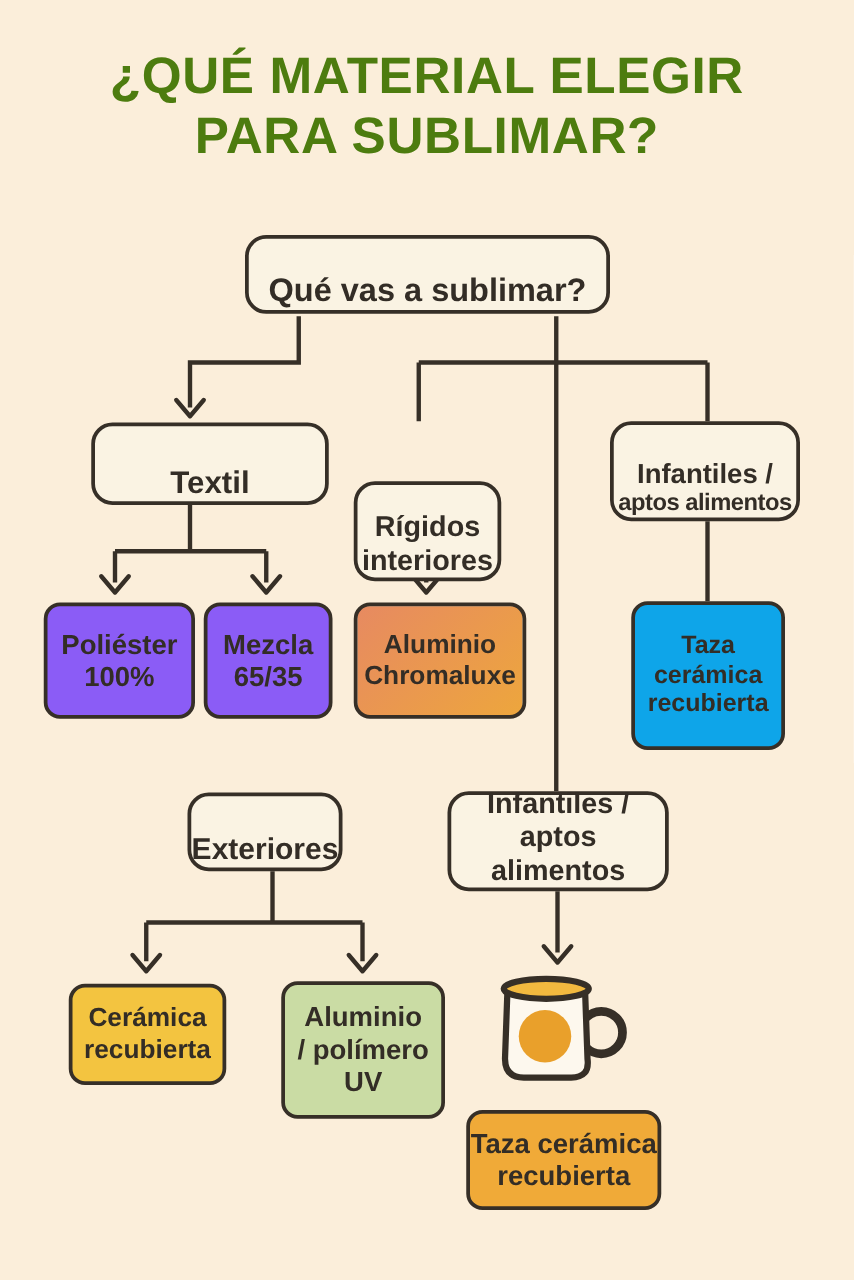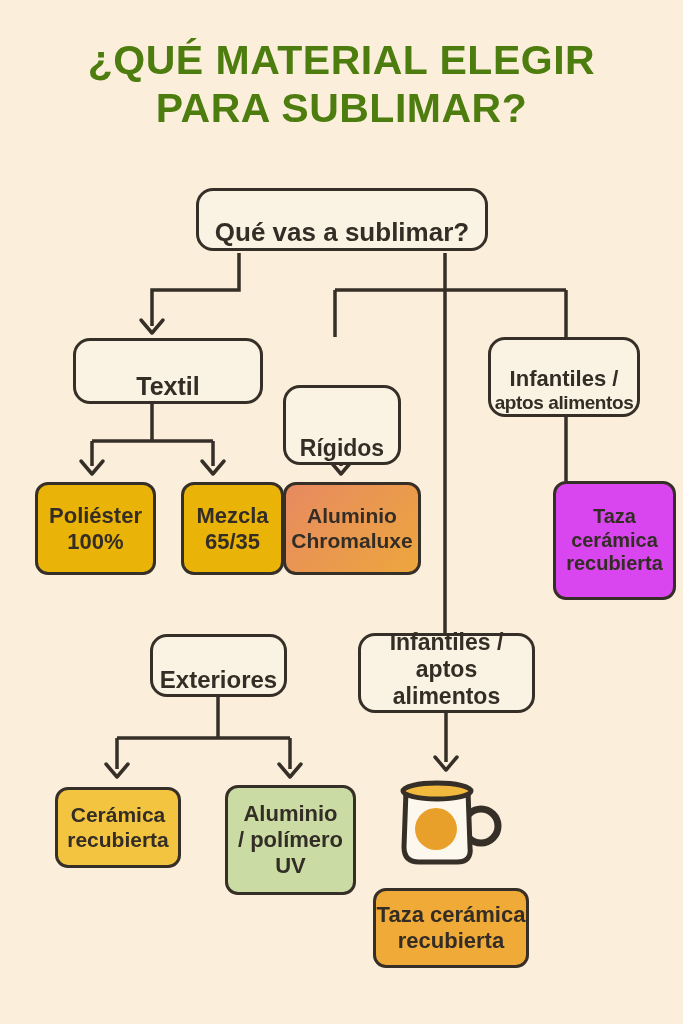--- a/index.html
+++ b/index.html
@@ -19,37 +19,37 @@
   .title span{display:block;}
   .node{
     position:absolute;box-sizing:border-box;z-index:2;
     border:3px solid #362f27;display:flex;flex-direction:column;
     align-items:center;justify-content:center;text-align:center;
     font-weight:bold;color:#332d26;line-height:1.18;
   }
   .node span{display:block;}
   .cream{background:#faf3e3;border-radius:17px;justify-content:flex-end;}
   .leaf{border-radius:13px;}
-  .blue{background:#eab308;}
+  .blue{background:#8b5cf6;}
   .orangegrad{background:linear-gradient(135deg,#e78a61 0%,#eda63d 100%);}
-  .yellow{background:#d946ef;margin-left:48px;}
+  .yellow{background:#0ea5e9;}
   .yellow2{background:#f3c440;}
   .green{background:#cadca4;}
   .amber{background:#f0aa38;}
   
   #n-root{left:196px;top:188px;width:292px;height:63px;font-size:26px;}
   #n-textil{left:57px;top:338px;width:190px;height:66px;font-size:25px;margin-left:16px;}
   #n-rigidos{left:283px;top:337px;width:118px;height:80px;font-size:23px;margin-top:48px;}
   #n-infantiles1{left:488px;top:337px;width:152px;height:80px;font-size:22px;}
   #n-infantiles1 .l2{font-size:19px;letter-spacing:-0.4px;}
   #n-poliester{left:35px;top:482px;width:121px;height:93px;font-size:22px;}
-  #n-mezcla{left:163px;top:482px;width:103px;height:93px;font-size:22px;margin-left:18px;}
+  #n-mezcla{left:163px;top:482px;width:103px;height:93px;font-size:22px;}
   #n-chromaluxe{left:283px;top:482px;width:138px;height:93px;font-size:21px;}
   #n-taza1{left:505px;top:481px;width:123px;height:119px;font-size:20px;}
-  #n-exteriores{left:150px;top:634px;width:137px;height:63px;font-size:24px;}
+  #n-exteriores{left:150px;top:634px;width:124px;height:63px;font-size:24px;}
   #n-infantiles2{left:358px;top:633px;width:177px;height:80px;font-size:23px;}
   #n-ceramica{left:55px;top:787px;width:126px;height:81px;font-size:21px;}
   #n-aluminiouv{left:225px;top:785px;width:131px;height:110px;font-size:22px;}
   #n-taza2{left:373px;top:888px;width:156px;height:80px;font-size:22px;}
   #mug{position:absolute;left:391px;top:778px;z-index:2;}
 </style>
 </head>
 <body>
 
 <div id="canvas">
@@ -103,20 +103,21 @@
 
   <div id="n-root" class="node cream">
     <span>Qué vas a sublimar?</span>
   </div>
 
   <div id="n-textil" class="node cream">
     <span>Textil</span>
   </div>
   <div id="n-rigidos" class="node cream">
     <span>Rígidos</span>
+    <span>interiores</span>
   </div>
   <div id="n-infantiles1" class="node cream">
     <span>Infantiles /</span>
     <span class="l2">aptos alimentos</span>
   </div>
 
   <div id="n-poliester" class="node leaf blue">
     <span>Poliéster</span>
     <span>100%</span>
   </div>

